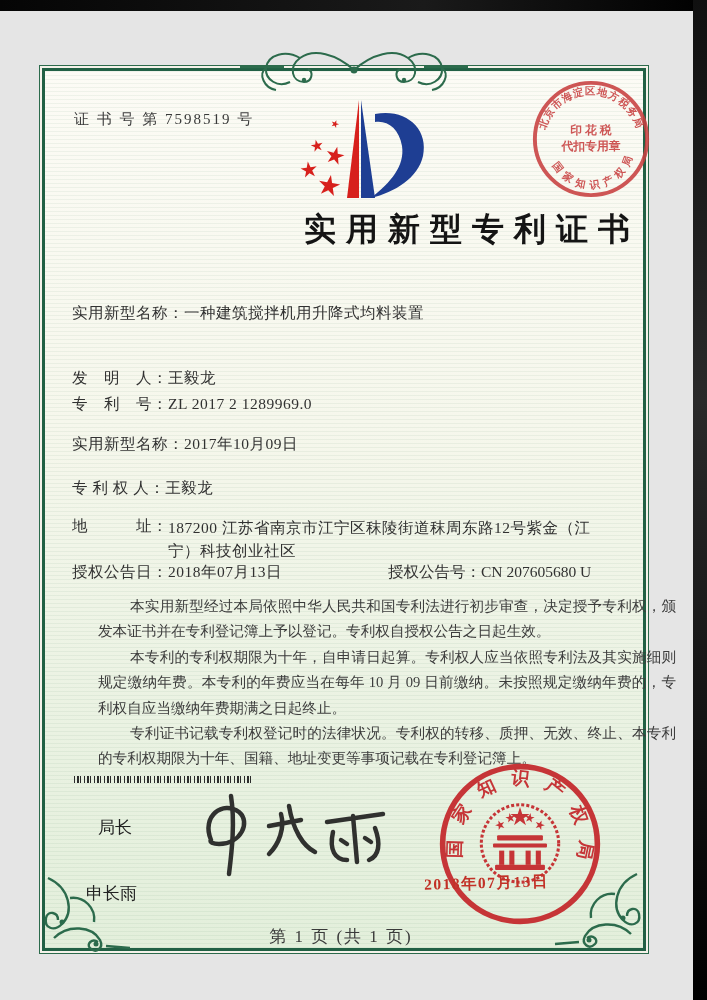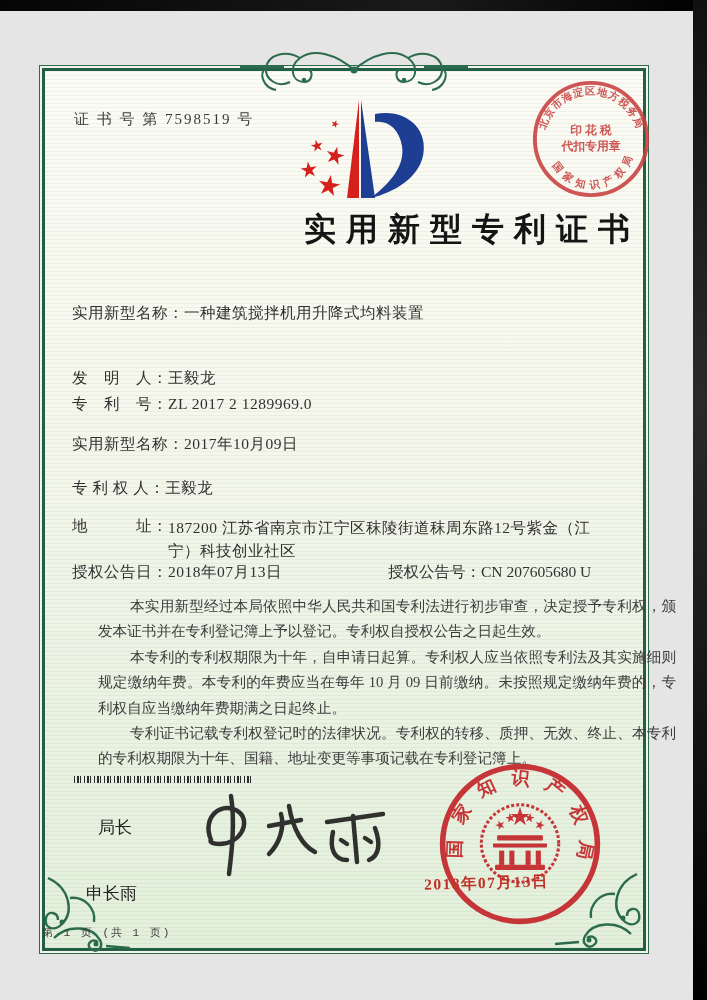--- a/index.html
+++ b/index.html
@@ -28,22 +28,22 @@
   .director-name{position:absolute;left:86px;top:882px;font-size:17px;color:#222;font-family:"Liberation Sans","DejaVu Sans",sans-serif;}
   .signature{position:absolute;left:185px;top:788px;}
   .seal{position:absolute;left:436px;top:760px;opacity:.93;}
   .seal-date{position:absolute;left:424px;top:873px;font-size:15.5px;font-weight:bold;color:#c23127;
              letter-spacing:1.5px;transform:rotate(-1.5deg);white-space:pre;}
   .tax-stamp{position:absolute;left:527px;top:75px;opacity:.88;}
   .logo{position:absolute;left:283px;top:94px;}
   .orn-top{position:absolute;left:238px;top:36px;}
   .orn-bl{position:absolute;left:40px;top:868px;}
   .orn-br{position:absolute;left:553px;top:864px;}
-  .footer{position:absolute;left:42px;top:925px;width:598px;font-size:11px;
-          letter-spacing:2px;color:#3a3a3a;white-space:pre;font-family:Liberation Mono, monospace;}
+  .footer{position:absolute;left:42px;top:925px;width:598px;text-align:center;font-size:17px;
+          letter-spacing:2px;color:#3a3a3a;white-space:pre;}
 </style>
 </head>
 <body>
 
 <div class="scan">
 
   <svg width="0" height="0" style="position:absolute">
     <defs>
       <polygon id="star5" points="0,-9 2.01,-2.77 8.56,-2.78 3.25,1.06 5.29,7.28 0,3.42 -5.29,7.28 -3.25,1.06 -8.56,-2.78 -2.01,-2.77"></polygon>
     </defs>

